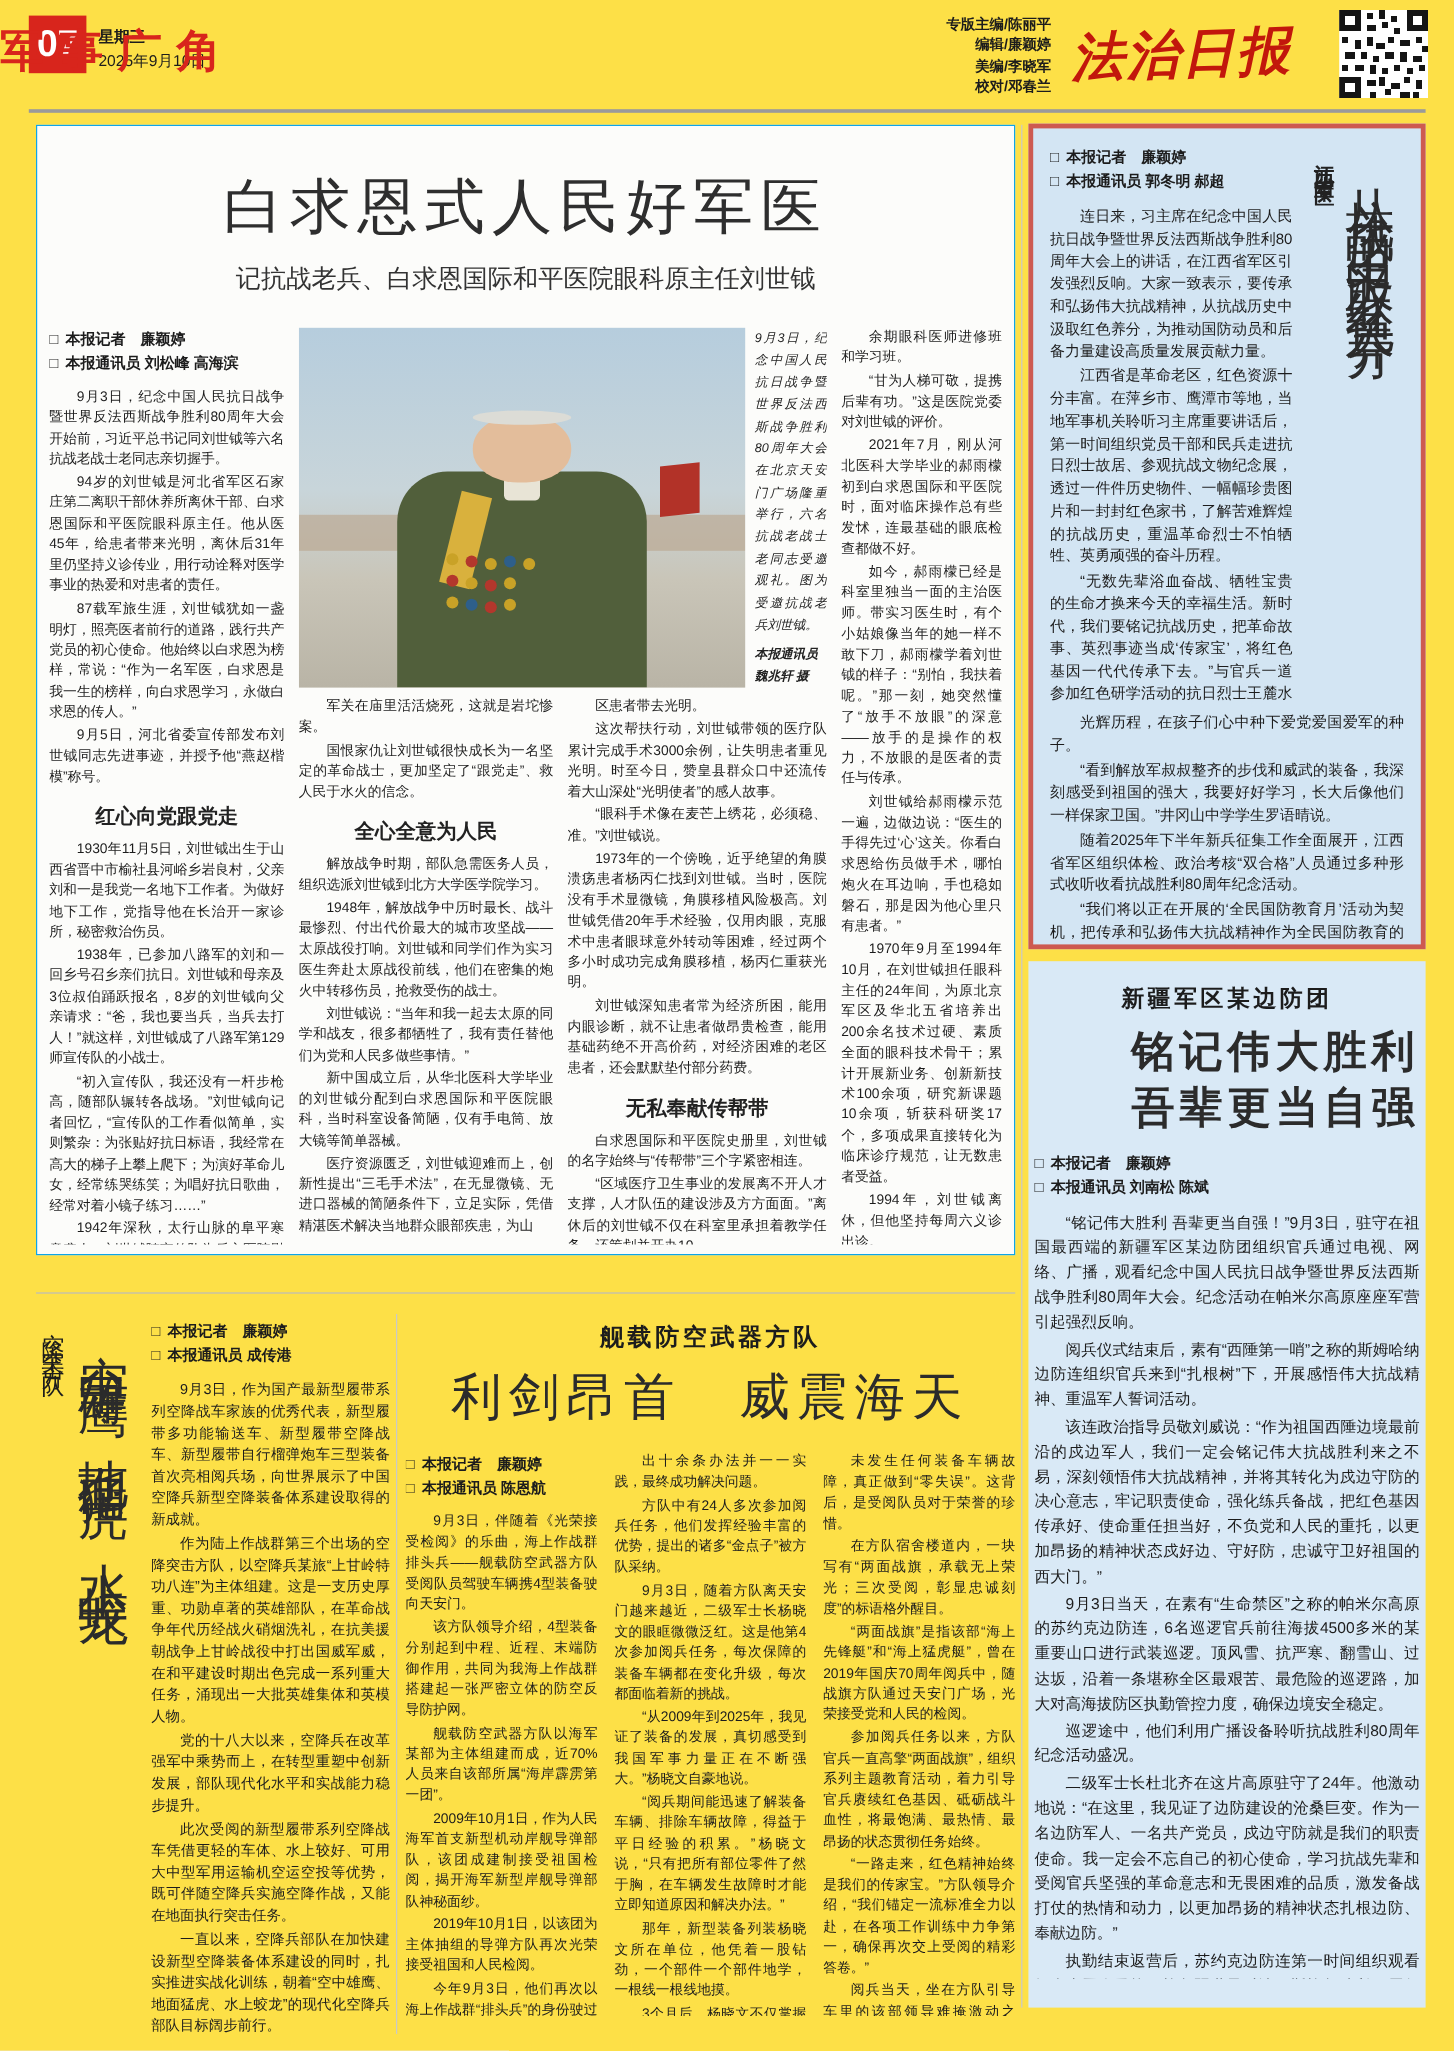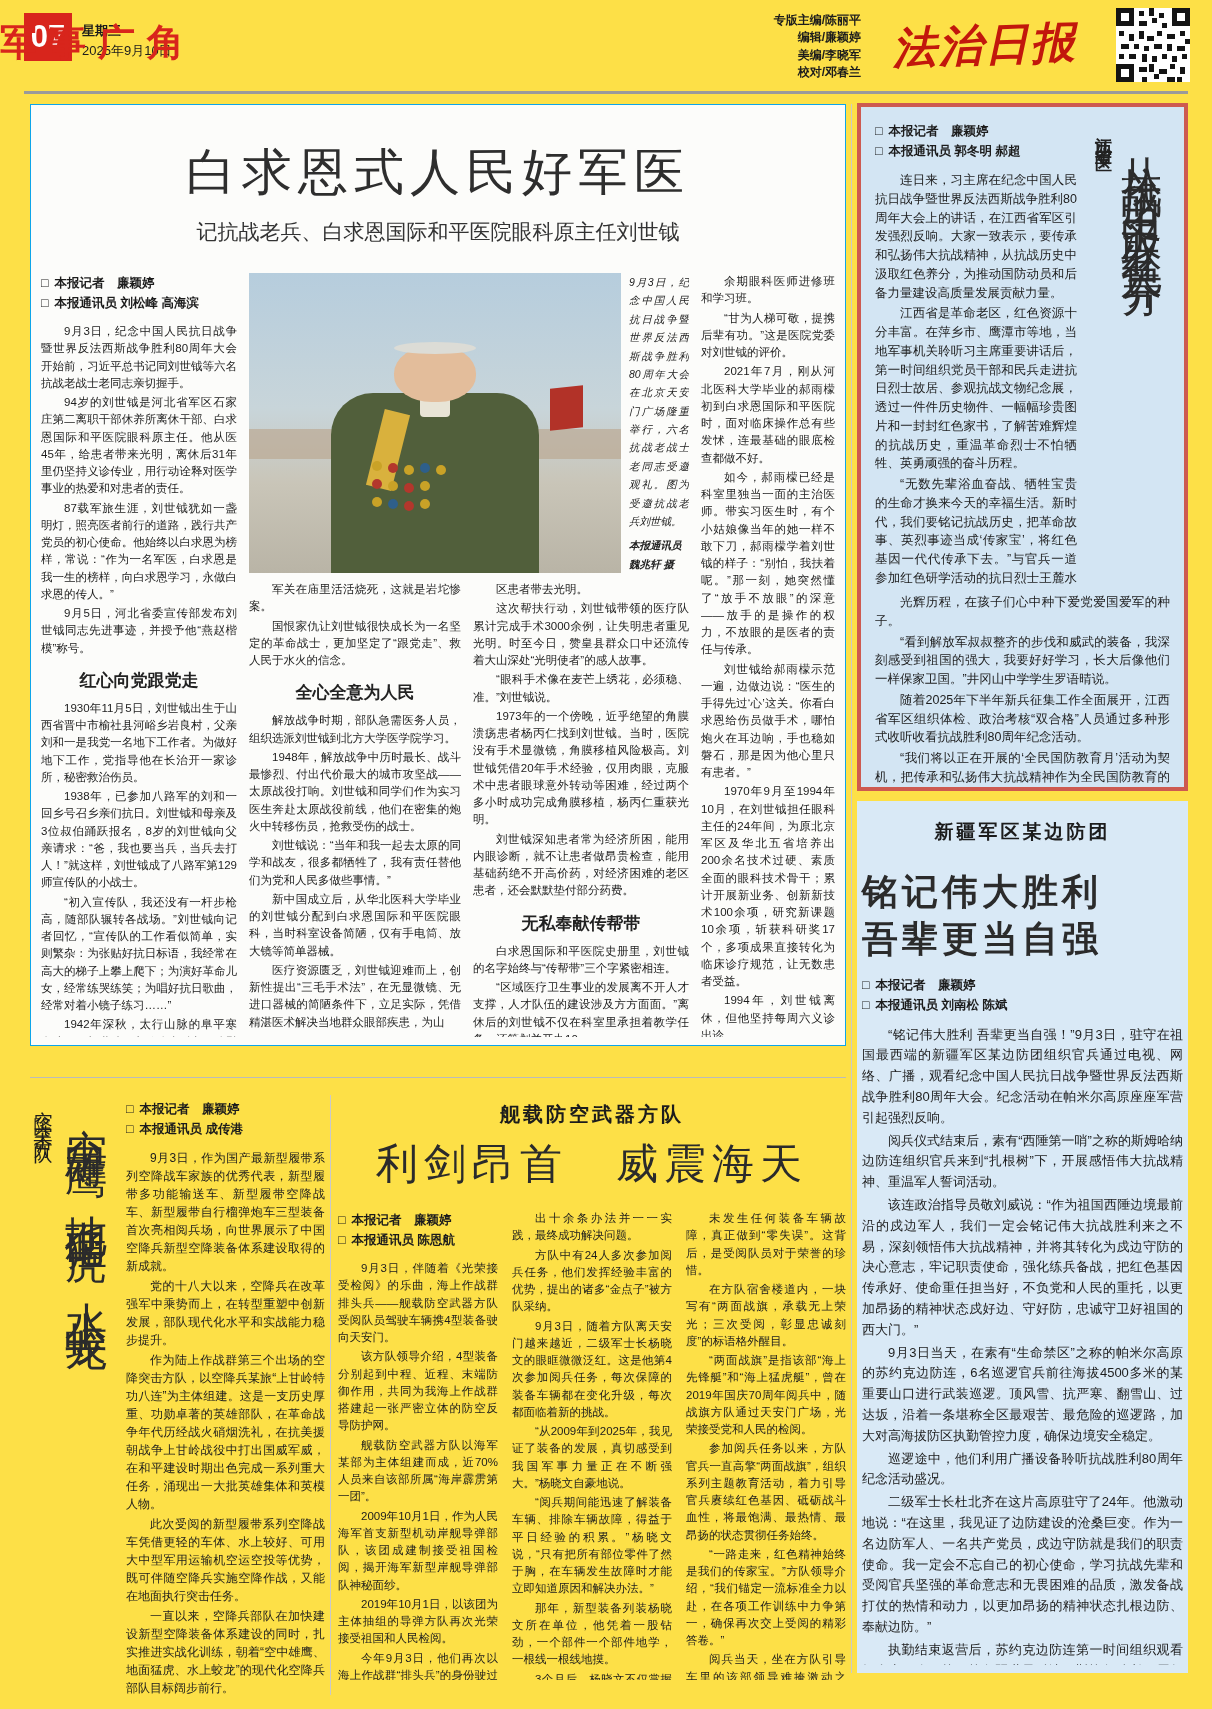--- a/index.html
+++ b/index.html
@@ -7,21 +7,21 @@
   body { font-family:"Liberation Sans","DejaVu Sans",sans-serif; color:#1c1c1c; }
   #page { position:relative; width:1212px; height:1709px; background:#fde047; margin:0 auto; overflow:hidden; }
 
   
   .pagebox { position:absolute; left:24px; top:13px; width:48px; height:48px; background:#d8251c; color:#fff;
              font-size:31px; font-weight:700; display:flex; align-items:center; justify-content:center; }
   .daywrap { position:absolute; left:82px; top:21px; font-size:13px; line-height:1.5; font-weight:700; }
   .daywrap .date { font-weight:400; }
   .section-title { position:absolute; left:0; right:0; top:18px; text-align:left; color:#d8251c;
                    font-size:37px; font-weight:700; letter-spacing:12px; }
-  .credits { position:absolute; right:351px; top:12px; text-align:right; font-size:12px; line-height:1.45; font-weight:700; }
+  .credits { position:absolute; right:336px; top:12px; text-align:right; font-size:12px; line-height:1.45; font-weight:700; }
   .masthead { position:absolute; right:110px; top:16px; width:235px; text-align:center; color:#c2170c;
               font-family:"DejaVu Serif","Liberation Serif",serif; font-style:italic; font-weight:700;
               font-size:44px; letter-spacing:2px; transform:rotate(-2deg); }
   .qr { position:absolute; right:22px; top:8px; width:74px; height:74px; }
   .header-rule { position:absolute; left:24px; right:24px; top:91px; height:3px; background:#9a9a9a; }
 
   
   .byline { font-size:12.5px; font-weight:700; line-height:1.6; }
   .byline .sq { font-weight:400; margin-right:6px; }
   p.para, [data-bind-list] p { text-indent:2em; text-align:justify; line-height:1.5; margin-bottom:2px; }
@@ -67,21 +67,21 @@
   .jx-kicker { writing-mode:vertical-rl; font-size:17px; font-weight:700; letter-spacing:5px; color:#222; }
   .jx-headline { writing-mode:vertical-rl; font-size:41px; font-weight:500; letter-spacing:11px; color:#2b2b2b; margin-right:4px; }
   .jx-byline { width:206px; }
   .jx-narrow { width:202px; margin-top:10px; height:418px; overflow:hidden; font-size:12.5px; }
   .jx-wide { margin-top:4px; height:190px; overflow:hidden; font-size:12.5px; }
 
   
   .box-xj { position:absolute; left:857px; top:801px; width:331px; height:872px; background:#d9e9f6;
             padding:18px 5px; overflow:hidden; }
   .xj-kicker { text-align:center; font-size:19px; font-weight:700; letter-spacing:3px; }
-  .xj-headline { text-align:left; font-size:36px; font-weight:700; letter-spacing:4px; line-height:1.3; margin-top:24px; color:#2b2b2b; }
+  .xj-headline { text-align:right; font-size:36px; font-weight:700; letter-spacing:4px; line-height:1.3; margin-top:8px; color:#2b2b2b; }
   .box-xj .byline { margin:12px 0 10px; }
   .xj-body { font-size:13px; height:640px; overflow:hidden; }
   .xj-body p { line-height:1.6; }
 
   
   .art-ab { position:absolute; left:30px; top:1095px; width:295px; height:606px; display:flex; overflow:hidden; }
   .ab-kicker { writing-mode:vertical-rl; font-size:19px; font-weight:500; letter-spacing:7px; height:270px; flex:none; }
   .ab-headline { writing-mode:vertical-rl; font-size:42px; font-weight:500; letter-spacing:9px; height:600px;
                  flex:none; margin-left:2px; color:#2b2b2b; }
   .ab-text { flex:1; margin-left:12px; font-size:12px; overflow:hidden; }
@@ -296,22 +296,22 @@
   <div class="art-ab">
     <div class="ab-kicker" data-bind="airborne.kicker">空降突击方队</div>
     <div class="ab-headline" data-bind="airborne.headline">空中雄鹰　地面猛虎　水上蛟龙</div>
     <div class="ab-text">
       <div class="byline">
         <div><span class="sq" data-bind="labels.bullet">□</span><span data-bind="labels.reporter">本报记者</span>　<span data-bind="airborne.reporter">廉颖婷</span></div>
         <div><span class="sq" data-bind="labels.bullet">□</span><span data-bind="labels.correspondent">本报通讯员</span> <span data-bind="airborne.correspondents">成传港</span></div>
       </div>
       <div data-bind-list="airborne.paras">
           <p>9月3日，作为国产最新型履带系列空降战车家族的优秀代表，新型履带多功能输送车、新型履带空降战车、新型履带自行榴弹炮车三型装备首次亮相阅兵场，向世界展示了中国空降兵新型空降装备体系建设取得的新成就。</p>
+          <p>作为陆上作战群第三个出场的空降突击方队，以空降兵某旅“上甘岭特功八连”为主体组建。这是一支历史厚重、功勋卓著的英雄部队，在革命战争年代历经战火硝烟洗礼，在抗美援朝战争上甘岭战役中打出国威军威，在和平建设时期出色完成一系列重大任务，涌现出一大批英雄集体和英模人物。</p>
           <p>党的十八大以来，空降兵在改革强军中乘势而上，在转型重塑中创新发展，部队现代化水平和实战能力稳步提升。</p>
-          <p>作为陆上作战群第三个出场的空降突击方队，以空降兵某旅“上甘岭特功八连”为主体组建。这是一支历史厚重、功勋卓著的英雄部队，在革命战争年代历经战火硝烟洗礼，在抗美援朝战争上甘岭战役中打出国威军威，在和平建设时期出色完成一系列重大任务，涌现出一大批英雄集体和英模人物。</p>
           <p>此次受阅的新型履带系列空降战车凭借更轻的车体、水上较好、可用大中型军用运输机空运空投等优势，既可伴随空降兵实施空降作战，又能在地面执行突击任务。</p>
           <p>一直以来，空降兵部队在加快建设新型空降装备体系建设的同时，扎实推进实战化训练，朝着“空中雄鹰、地面猛虎、水上蛟龙”的现代化空降兵部队目标阔步前行。</p>
         </div>
     </div>
   </div>
 
   <div class="art-nv">
     <div class="nv-kicker" data-bind="navy.kicker">舰载防空武器方队</div>
     <div class="nv-headline" data-bind="navy.headline">利剑昂首　威震海天</div>
     <div class="nv-cols">

